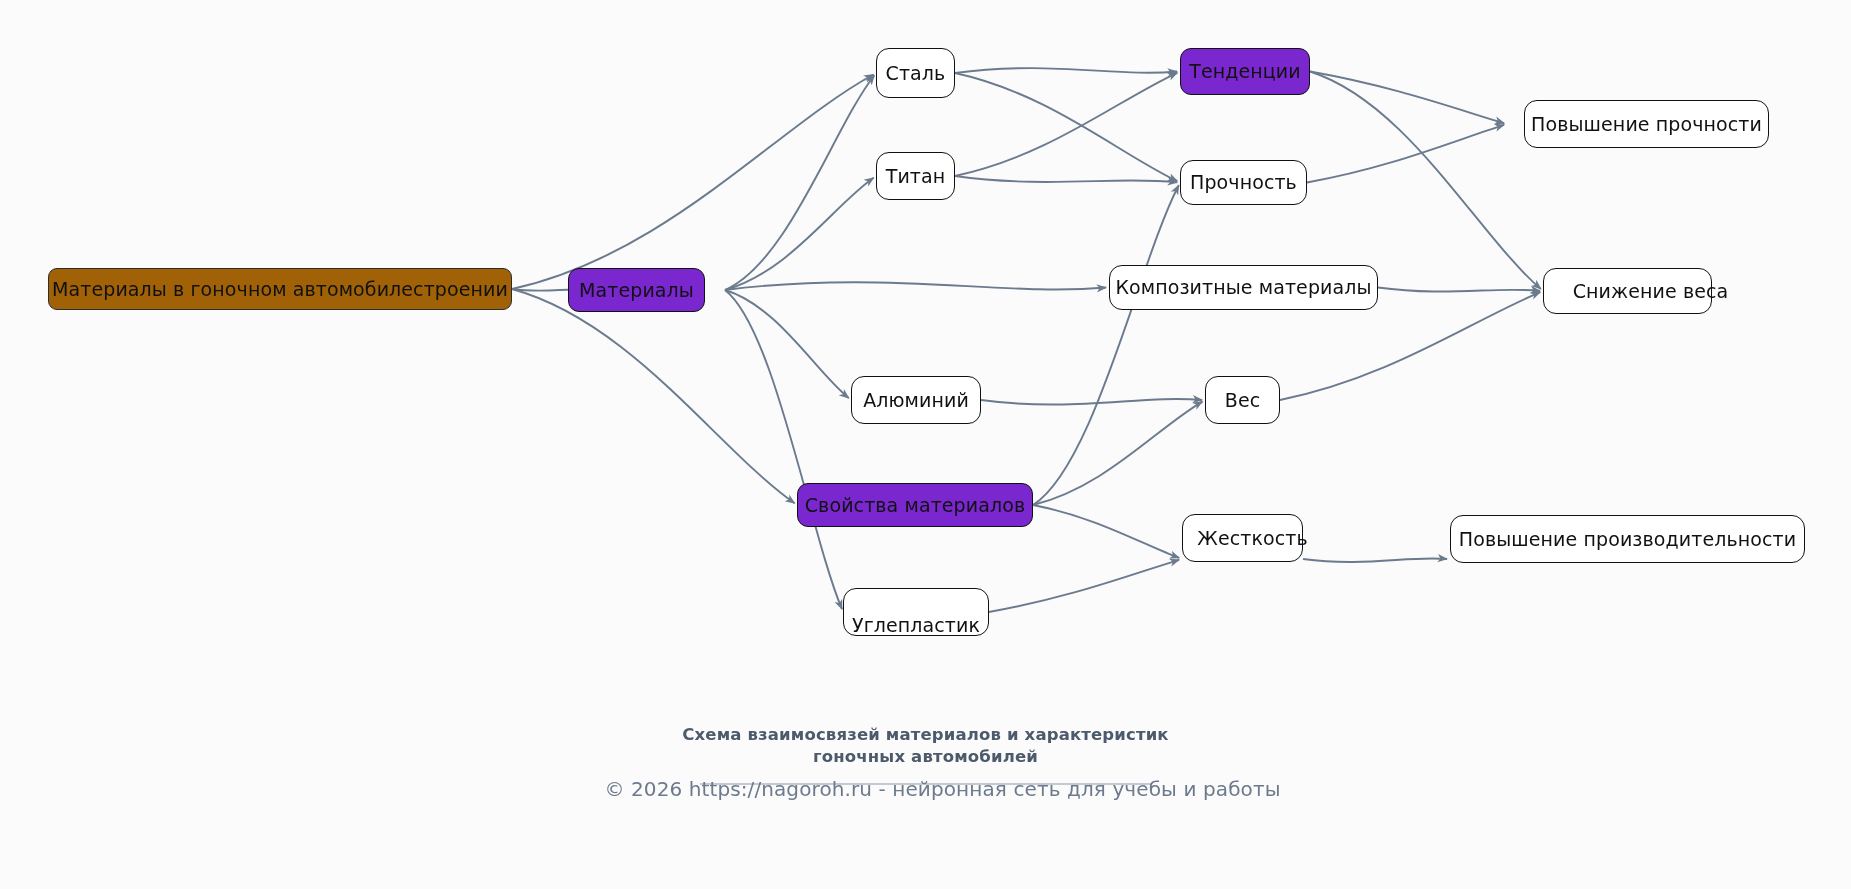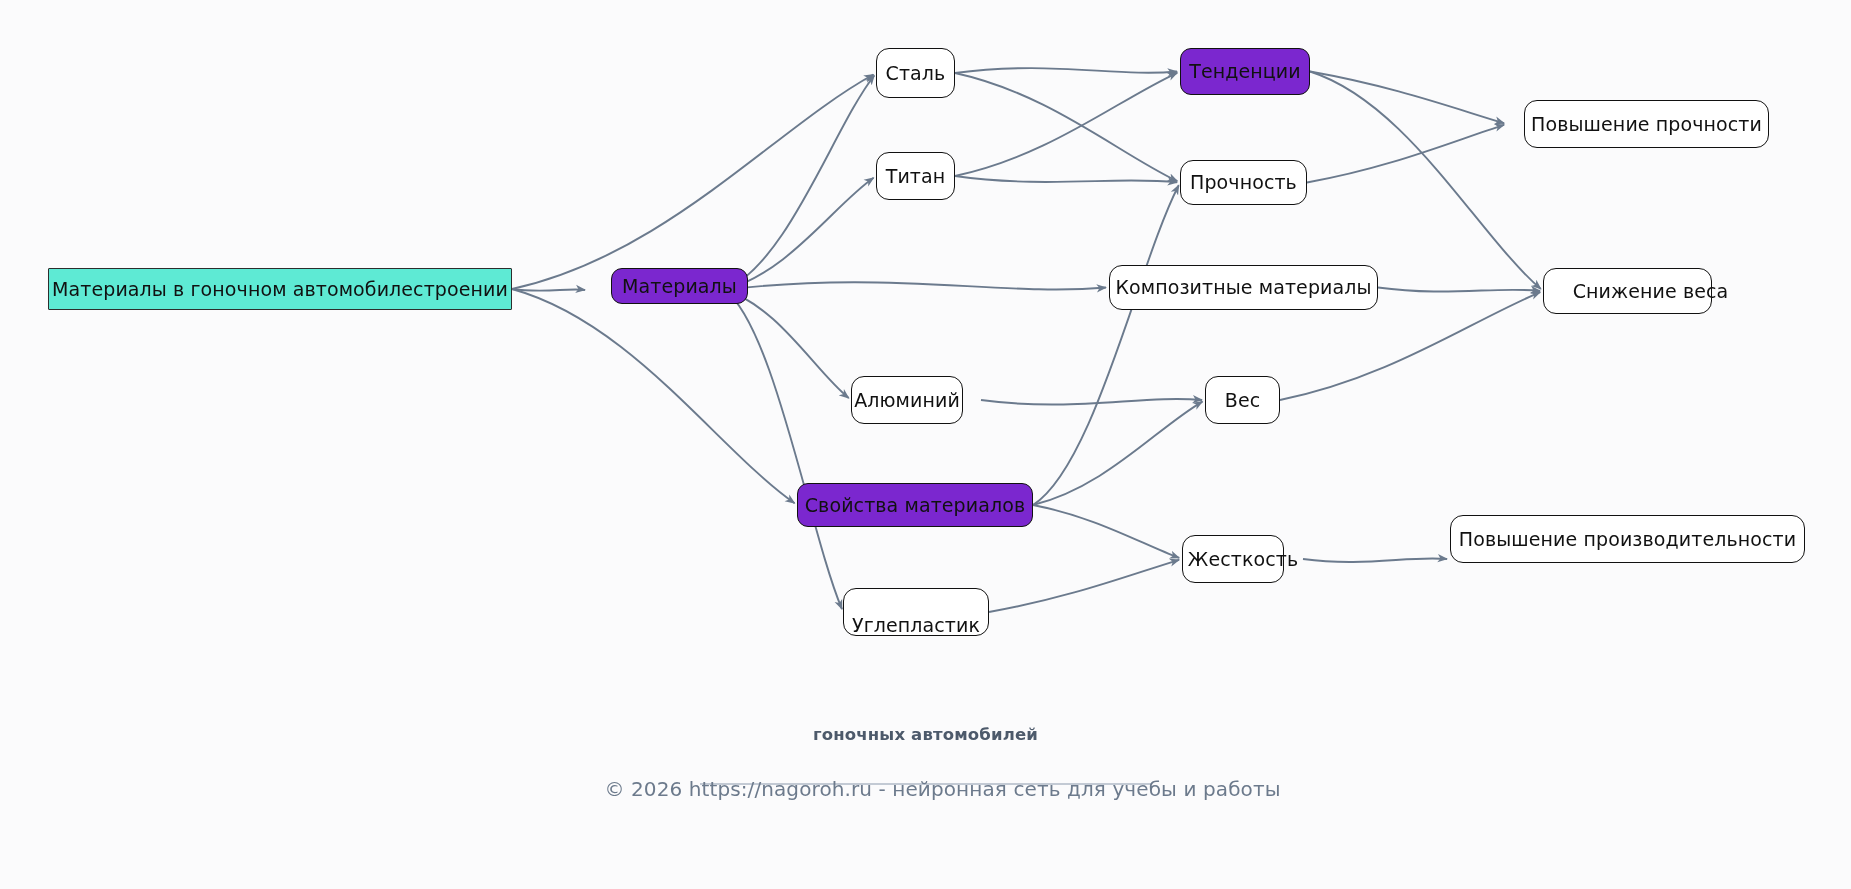--- a/index.html
+++ b/index.html
@@ -19,21 +19,21 @@
     border:1.6px solid #111;
     border-radius:13px;
     background:#ffffff;
     color:#111;
     font-size:19px;
     line-height:1;
     white-space:nowrap;
     letter-spacing:.1px;
   }
   .node.root{
-    background:#5eead4;border-color:#2d2d2d;border-radius:1px;
+    background:#a16207;border-color:#2d2d2d;border-radius:9px;
   }
   .node.branch{
     background:#7b27cf;border-color:#111;border-radius:11px;
   }
   .footer{
     position:absolute;left:0;width:1851px;text-align:center;
   }
   .f-title{
     top:724px;
     font-size:16.5px;font-weight:bold;color:#4d5a6b;
@@ -83,63 +83,64 @@
         <path d="M 1378 287.5 C 1447.3 296.9520785540916, 1496.8 286.2691091911036, 1540.0006747034488 290.936377948255" marker-end="url(#arw)"></path>
         <path d="M 1280 400 C 1390.46 377.5172022530548, 1469.36 321.81262760583365, 1540.228591825518 292.1486064297284" marker-end="url(#arw)"></path>
         <path d="M 1303 559 C 1364.74 567.232, 1408.84 555.472, 1447 559" marker-end="url(#arw)"></path>
       </g>
   </svg>
 
   <div id="nodes-layer">
       <div class="node root" style="left: 48px; top: 268px; width: 464px; height: 42px;">
         <span>Материалы в гоночном автомобилестроении</span>
       </div>
-      <div class="node branch" style="left: 611px; top: 268px; width: 137px; height: 36px; border-radius: 11px;">
+      <div class="node branch" style="left: 568px; top: 268px; width: 137px; height: 44px; border-radius: 11px;">
         <span>Материалы</span>
       </div>
       <div class="node branch" style="left: 797px; top: 483px; width: 236px; height: 44px;">
         <span>Свойства материалов</span>
       </div>
       <div class="node leaf" style="left: 876px; top: 48px; width: 79px; height: 50px;">
         <span>Сталь</span>
       </div>
       <div class="node leaf" style="left: 876px; top: 152px; width: 79px; height: 48px;">
         <span>Титан</span>
       </div>
-      <div class="node leaf" style="left: 851px; top: 376px; width: 112px; height: 48px;">
+      <div class="node leaf" style="left: 851px; top: 376px; width: 130px; height: 48px;">
         <span>Алюминий</span>
       </div>
       <div class="node leaf" style="left: 843px; top: 588px; width: 146px; height: 48px; align-items: flex-end;">
         <span>Углепластик</span>
       </div>
       <div class="node branch" style="left: 1180px; top: 48px; width: 130px; height: 47px; text-align: right;">
         <span>Тенденции</span>
       </div>
       <div class="node leaf" style="left: 1180px; top: 160px; width: 127px; height: 45px;">
         <span>Прочность</span>
       </div>
       <div class="node leaf" style="left: 1109px; top: 265px; width: 269px; height: 45px;">
         <span>Композитные материалы</span>
       </div>
       <div class="node leaf" style="left: 1205px; top: 376px; width: 75px; height: 48px;">
         <span>Вес</span>
       </div>
-      <div class="node leaf" style="left: 1182px; top: 535px; width: 102px; height: 48px; padding-left: 20px;">
+      <div class="node leaf" style="left: 1182px; top: 514px; width: 121px; height: 48px; padding-left: 20px;">
         <span>Жесткость</span>
       </div>
       <div class="node leaf" style="left: 1507px; top: 100px; width: 245px; height: 48px; margin-left: 17px;">
         <span>Повышение прочности</span>
       </div>
       <div class="node leaf" style="left: 1543px; top: 268px; width: 169px; height: 46px; padding-left: 46px;">
         <span>Снижение веса</span>
       </div>
       <div class="node leaf" style="left: 1450px; top: 515px; width: 355px; height: 48px;">
         <span>Повышение производительности</span>
       </div>
     </div>
 
   <div class="footer f-title">
+    <div>Схема взаимосвязей материалов и характеристик</div>
     <div>гоночных автомобилей</div>
   </div>
   <div class="f-rule"></div>
   <div class="footer f-copy">© 2026 https://nagoroh.ru - нейронная сеть для учебы и работы</div>
 
 </div>
 
 </body></html>

